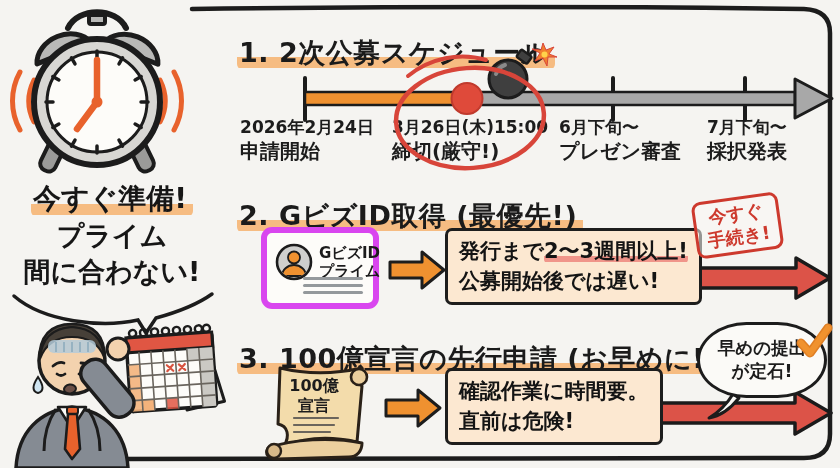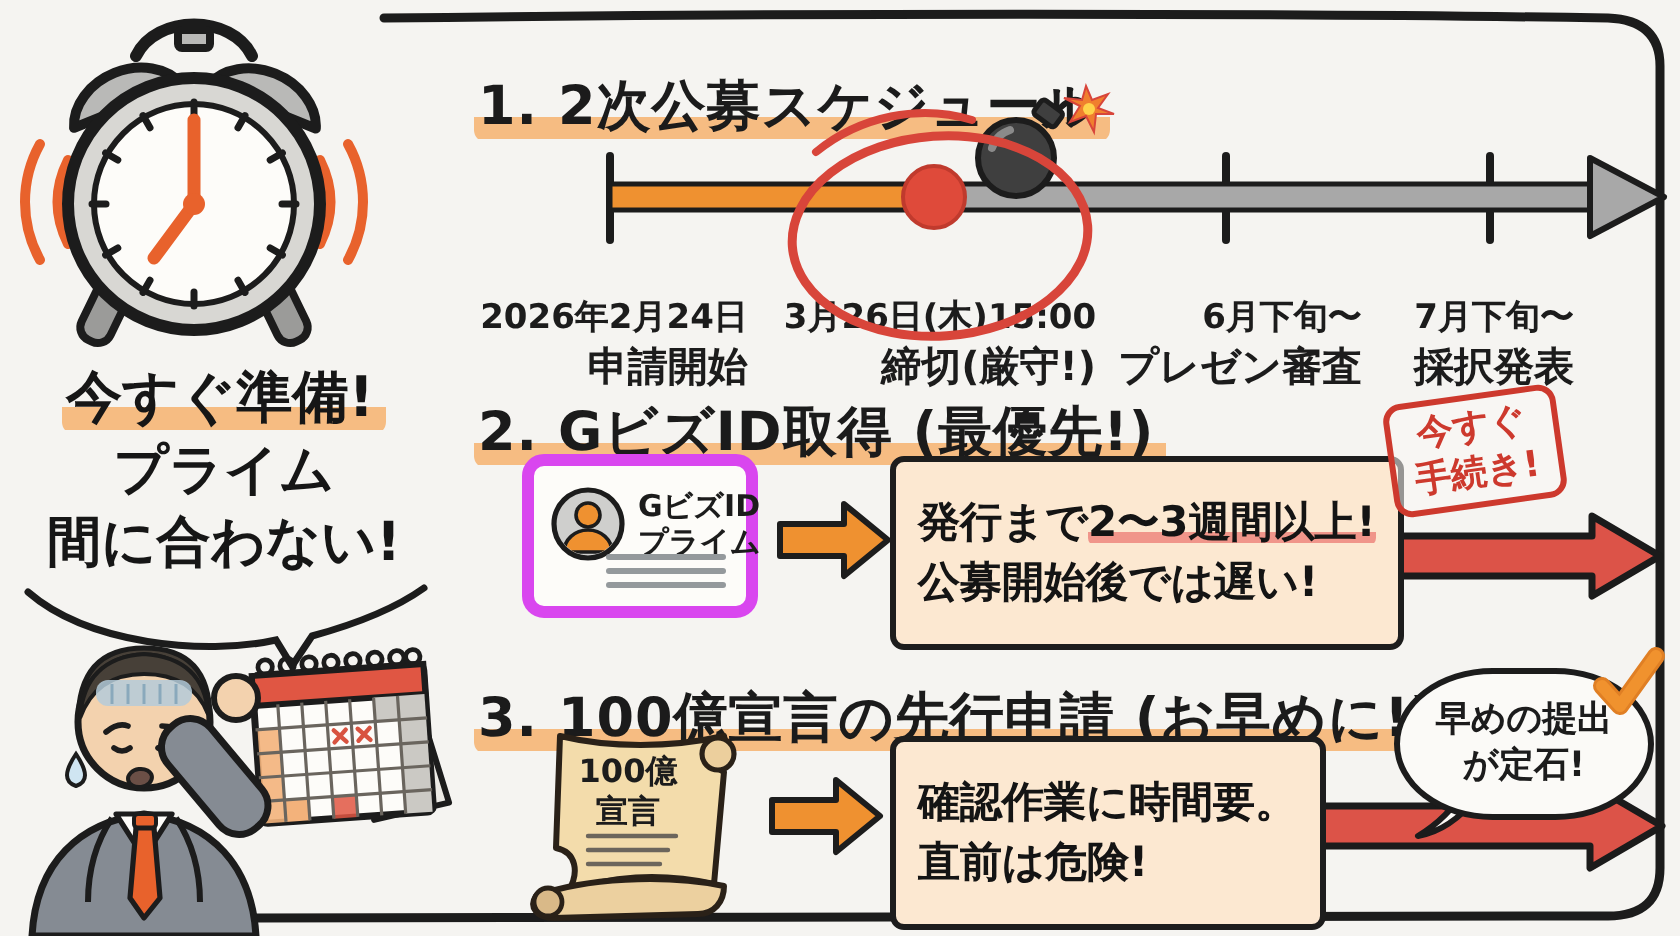--- a/index.html
+++ b/index.html
@@ -27,29 +27,29 @@
   #headline{
     position:absolute;left:0;top:181;width:224px;text-align:center;z-index:5;
     top:181px;font-weight:700;color:#161616;line-height:1.32;
   }
   #headline .l1{font-size:28px;}
   #headline .l2,#headline .l3{font-size:27px;}
 
   
   .milestone{
     position:absolute;top:116px;transform:translateX(-50%);
-    text-align:right;font-weight:700;line-height:1.3;z-index:2;white-space:nowrap;margin-top:32px;
+    text-align:left;font-weight:700;line-height:1.3;z-index:2;white-space:nowrap;
   }
   .m-date{font-size:17px;}
   .m-label{font-size:20px;}
 
   
   .note-box{
     position:absolute;background:#fce8d1;border:3px solid #1d1d1d;border-radius:7px;
-    padding:15px 11px;font-weight:700;font-size:21px;line-height:1.45;
+    padding:5px 11px;font-weight:700;font-size:21px;line-height:1.45;
     white-space:nowrap;z-index:3;color:#141414;
   }
   .em-underline{
     background:linear-gradient(to top,transparent 6%,#f0958a 6%,#f0958a 30%,transparent 30%);
     border-radius:4px;
   }
 
   
   #gbiz-card{
     position:absolute;left:261px;top:227px;width:118px;height:82px;
@@ -65,21 +65,21 @@
   #stamp{
     position:absolute;left:694px;top:197px;z-index:5;
     transform:rotate(-8deg);
     border:3.5px solid #cd392d;border-radius:9px;color:#cd392d;
     font-weight:700;font-size:18px;line-height:1.25;text-align:center;
     padding:3px 9px;white-space:nowrap;background:rgba(250,248,244,.55);
   }
 
   
   #bubble{
-    position:absolute;left:697px;top:334px;width:130px;height:76px;z-index:5;
+    position:absolute;left:697px;top:322px;width:130px;height:76px;z-index:5;
     background:#fbfaf7;border:3px solid #1c1c1c;border-radius:52px/40px;
     display:flex;flex-direction:column;justify-content:center;text-align:center;
     font-weight:700;font-size:17.5px;line-height:1.3;box-sizing:border-box;
   }
 
   
   #scroll-text{
     position:absolute;left:276px;top:376px;width:76px;text-align:center;z-index:4;
     font-weight:700;font-size:16px;line-height:1.25;white-space:nowrap;
   }

